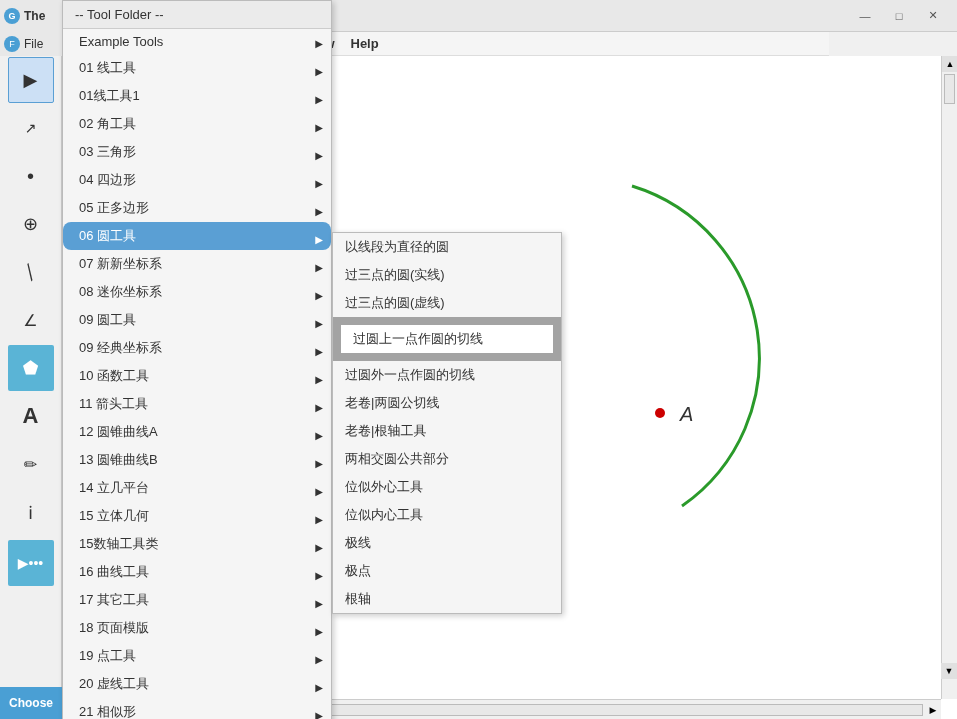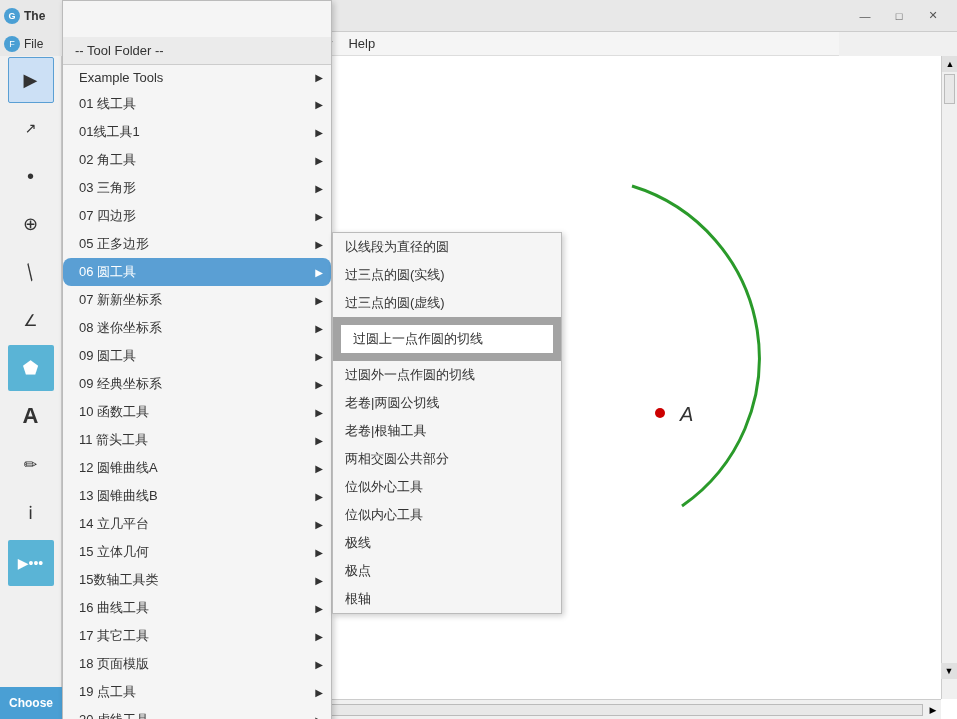--- a/index.html
+++ b/index.html
@@ -194,25 +194,24 @@
       border: 1px solid #bbb;
       box-shadow: 2px 2px 6px rgba(0,0,0,0.2);
       z-index: 100;
     }
     .menu-header {
       padding: 6px 12px;
       font-size: 13px;
       color: #333;
       background: #ebebeb;
       border-bottom: 1px solid #ccc;
-      margin-top: 36px;
     }
     .menu-item-row {
       display: flex;
-      align-items: center;
+      align-items: flex-end;
       padding: 5px 12px 5px 16px;
       cursor: pointer;
       font-size: 13px;
       color: #333;
       position: relative;
     }
     .menu-item-row.highlighted { background: #5a9fd4; color: white; border-radius: 8px; }
     .menu-item-row .arrow {
       position: absolute; right: 8px;
       font-size: 10px;
@@ -258,21 +257,21 @@
 
 <div class="title-bar" style="left:62px; width:895px;">
   <span class="title-bar-text">Tool Folder</span>
   <div class="title-bar-controls">
     <button class="title-btn">—</button>
     <button class="title-btn">□</button>
     <button class="title-btn close">✕</button>
   </div>
 </div>
 
-<div class="menu-bar" style="left:62px; width:777px;">
+<div class="menu-bar" style="left:52px; width:777px;font-weight:bold;">
   <span class="menu-item">rm</span>
   <span class="menu-item">Measure</span>
   <span class="menu-item">Number</span>
   <span class="menu-item">Graph</span>
   <span class="menu-item">Window</span>
   <span class="menu-item">Help</span>
 </div>
 
 <div class="left-toolbar">
 
@@ -371,21 +370,21 @@
     </div>
     <div class="menu-item-row">
       <span>02 角工具</span>
       <span class="arrow">▶</span>
     </div>
     <div class="menu-item-row">
       <span>03 三角形</span>
       <span class="arrow">▶</span>
     </div>
     <div class="menu-item-row">
-      <span>07 四边形</span>
+      <span>04 四边形</span>
       <span class="arrow">▶</span>
     </div>
     <div class="menu-item-row">
       <span>05 正多边形</span>
       <span class="arrow">▶</span>
     </div>
 
     <div class="menu-item-row highlighted">
       <span>06 圆工具</span>
       <span class="arrow">▶</span>

